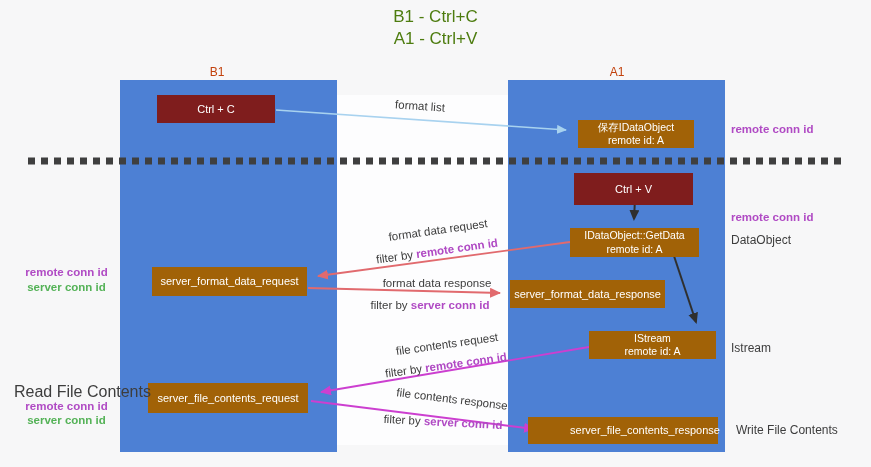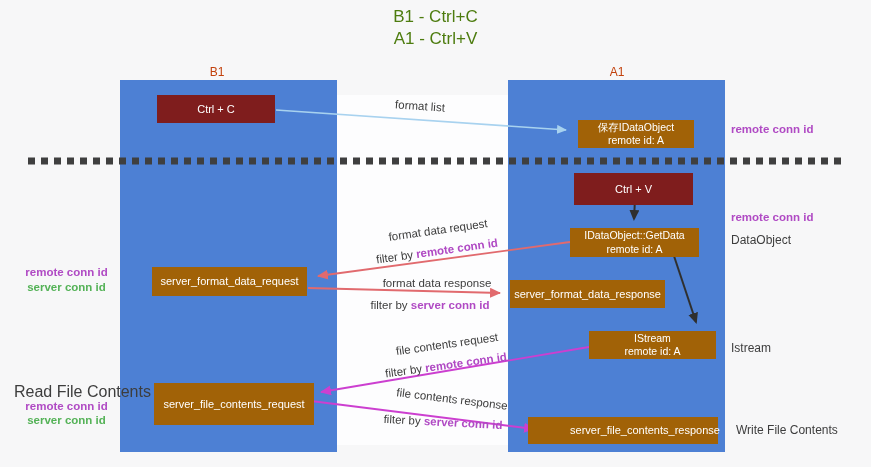--- a/index.html
+++ b/index.html
@@ -106,21 +106,21 @@
 
   <div class="node orange" style="left:510px; top:280px; width:155px; height:28px;">
     <span>server_format_data_response</span>
   </div>
 
   <div class="node orange two" style="left:589px; top:331px; width:127px; height:28px;">
     <span>IStream</span>
     <span>remote id: A</span>
   </div>
 
-  <div class="node orange" style="left:154px; top:383px; width:160px; height:42px;">
+  <div class="node orange" style="left:148px; top:383px; width:160px; height:30px;">
     <span>server_file_contents_request</span>
   </div>
 
   <div class="node orange" style="left:528px; top:417px; width:146px; height:27px;padding-left:44px;">
     <span>server_file_contents_response</span>
   </div>
 
   <div class="midlabel" style="left:420px; top:106px; transform:translate(-50%,-50%) rotate(4deg);">format list</div>
 
   <div class="midlabel" style="left:438px; top:230px; transform:translate(-50%,-50%) rotate(-8deg);">format data request</div>

